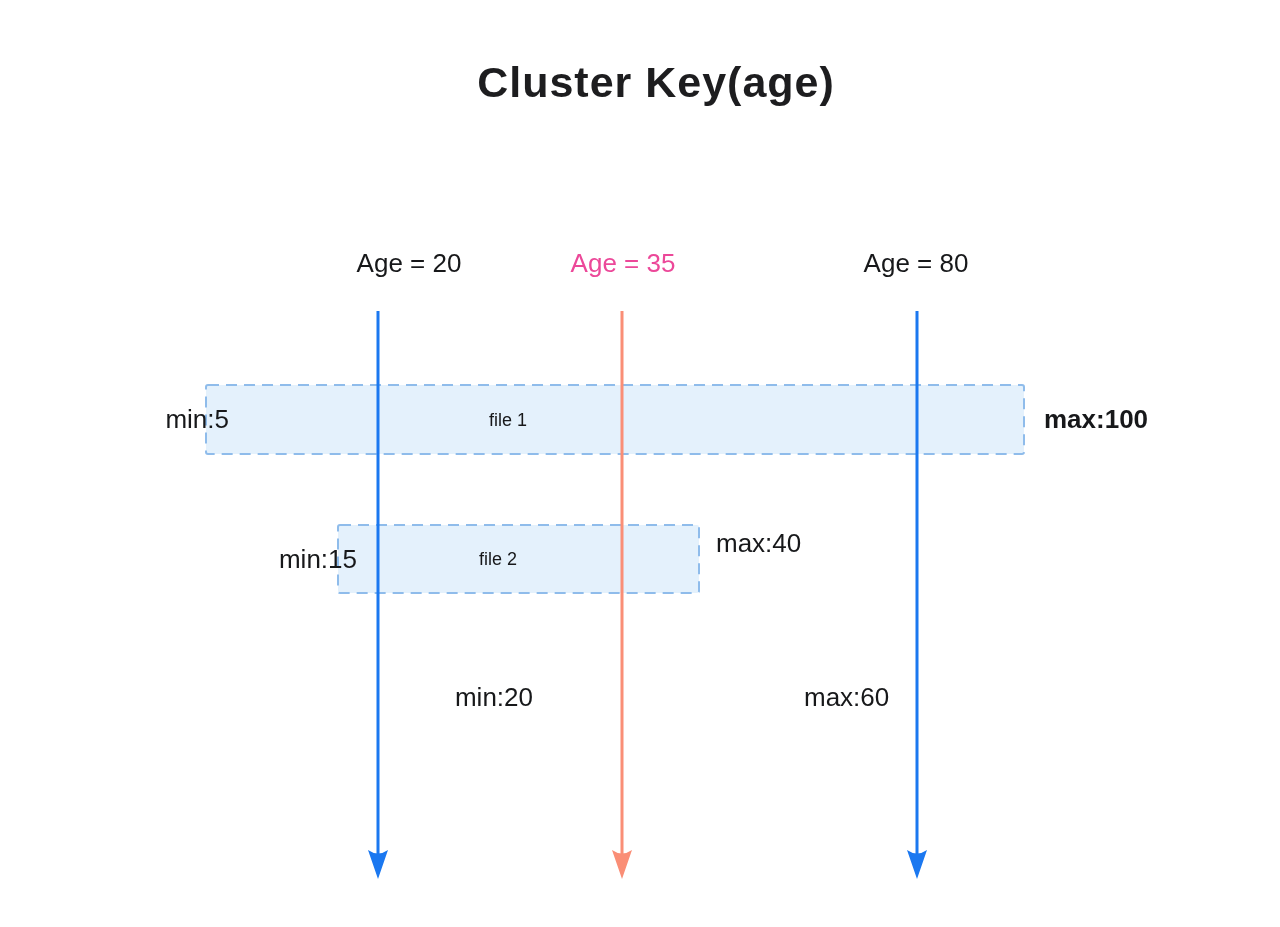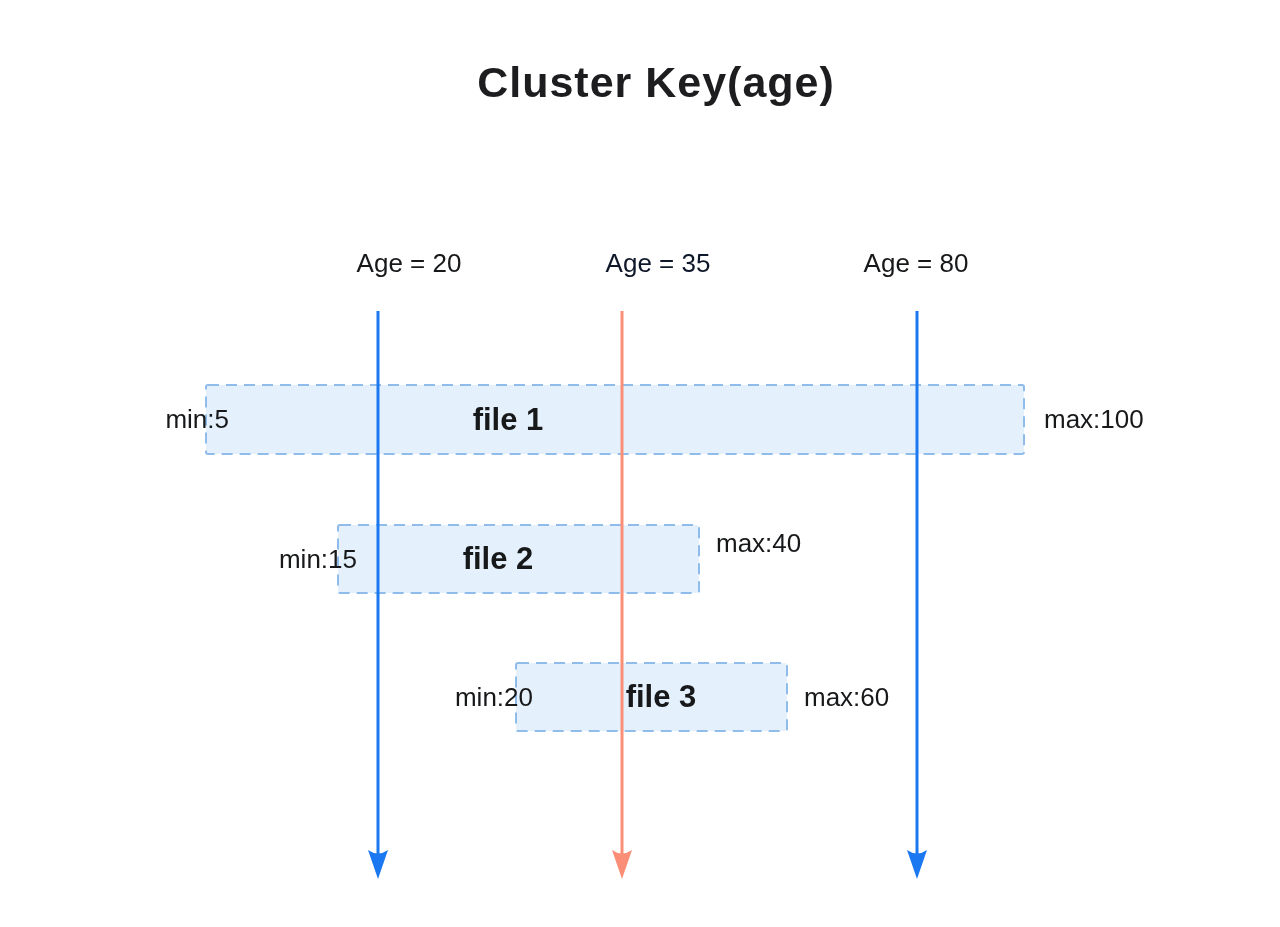--- a/index.html
+++ b/index.html
@@ -29,21 +29,21 @@
   .age-label {
     position: absolute;
     top: 248px;
     transform: translateX(-50%);
     font-size: 26px;
     font-weight: 500;
     white-space: nowrap;
     color: #17181a;
   }
   #age-label-0 { left: 378px; margin-left: 31px; }
-  #age-label-1 { left: 623px; color: #0f172a; margin-left: 35px; }
+  #age-label-1 { left: 623px; color: #ec4899; }
   #age-label-2 { left: 916px; }
 
   .arrow { position: absolute; top: 311px; width: 26px; height: 568px; }
   #arrow-0 { left: 365px; }
   #arrow-1 { left: 609px; }
   #arrow-2 { left: 904px; }
   .arrow line { stroke-width: 3; }
   .arrow-blue line   { stroke: #1b78f0; }
   .arrow-blue path   { fill:   #1b78f0; }
   .arrow-salmon line { stroke: #fa8e76; }
@@ -56,41 +56,41 @@
   .file-box rect {
     fill: #e4f1fc;
     stroke: #8fbceb;
     stroke-width: 2;
     stroke-dasharray: 11 7;
   }
   .file-label {
     position: absolute;
     top: 50%;
     transform: translate(-50%, -50%);
-    font-size: 31px;
-    font-weight: 700;
+    font-size: 18px;
+    font-weight: 400;
     white-space: nowrap;
     color: #17181a;
   }
   #file-box-0 .file-label { left: 303px; }
   #file-box-1 .file-label { left: 161px; }
   #file-box-2 .file-label { left: 146px; }
 
   .arrow { z-index: 2; }
 
   .range-label {
     position: absolute;
     font-size: 26px;
     font-weight: 500;
     white-space: nowrap;
     color: #17181a;
     z-index: 1;
   }
   #min-0 { right: 1083px; top: 404px; }
-  #max-0 { left: 1044px;  top: 404px; }
+  #max-0 { left: 1044px;  top: 404px; font-weight: bold; }
   #min-1 { right: 955px;  top: 544px; }
   #max-1 { left: 716px;   top: 528px; text-align: center; }
   #min-2 { right: 779px;  top: 682px; }
   #max-2 { left: 804px;   top: 682px; text-align: center; }
 </style>
 </head>
 <body>
 
 <div class="canvas">
 
@@ -107,26 +107,20 @@
     <span class="file-label">file 1</span>
   </div>
 
   <div class="file-box" id="file-box-1">
     <svg width="363" height="70" viewBox="0 0 363 70">
       <rect x="1" y="1" width="361" height="68" rx="2"></rect>
     </svg>
     <span class="file-label">file 2</span>
   </div>
 
-  <div class="file-box" id="file-box-2">
-    <svg width="273" height="70" viewBox="0 0 273 70">
-      <rect x="1" y="1" width="271" height="68" rx="2"></rect>
-    </svg>
-    <span class="file-label">file 3</span>
-  </div>
 
   <div class="range-label" id="min-0">min:5</div>
   <div class="range-label" id="max-0">max:100</div>
   <div class="range-label" id="min-1">min:15</div>
   <div class="range-label" id="max-1">max:40</div>
   <div class="range-label" id="min-2">min:20</div>
   <div class="range-label" id="max-2">max:60</div>
 
   <svg class="arrow arrow-blue" id="arrow-0" viewBox="0 0 26 568">
     <line x1="13" y1="0" x2="13" y2="544"></line>

